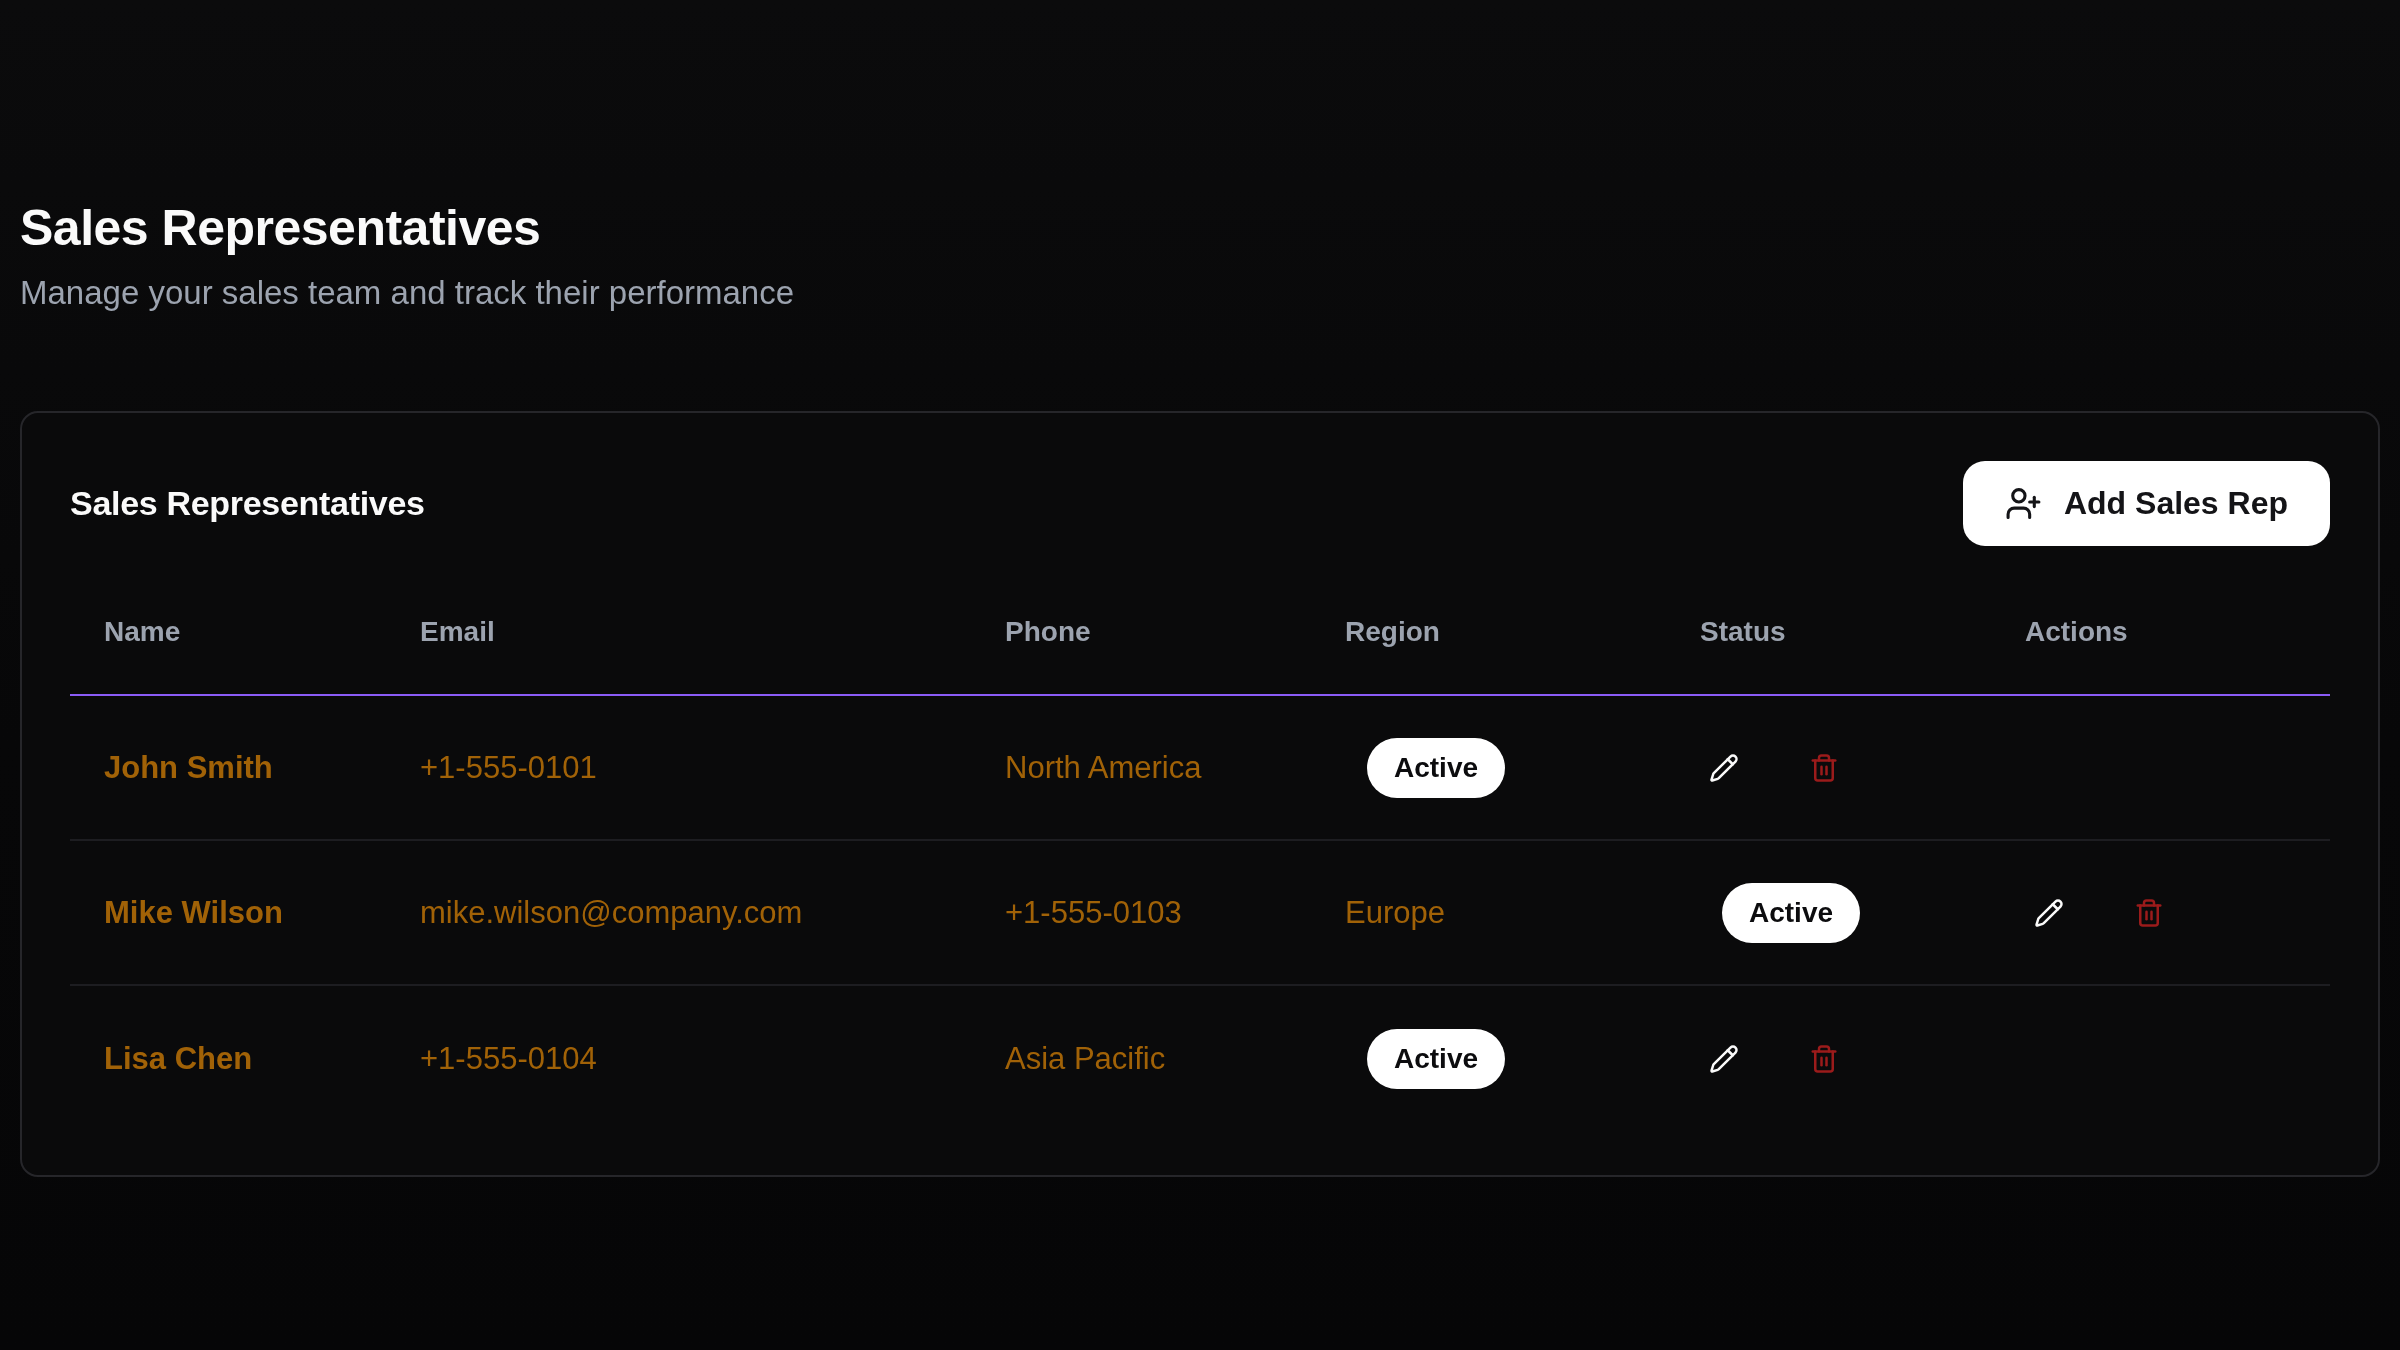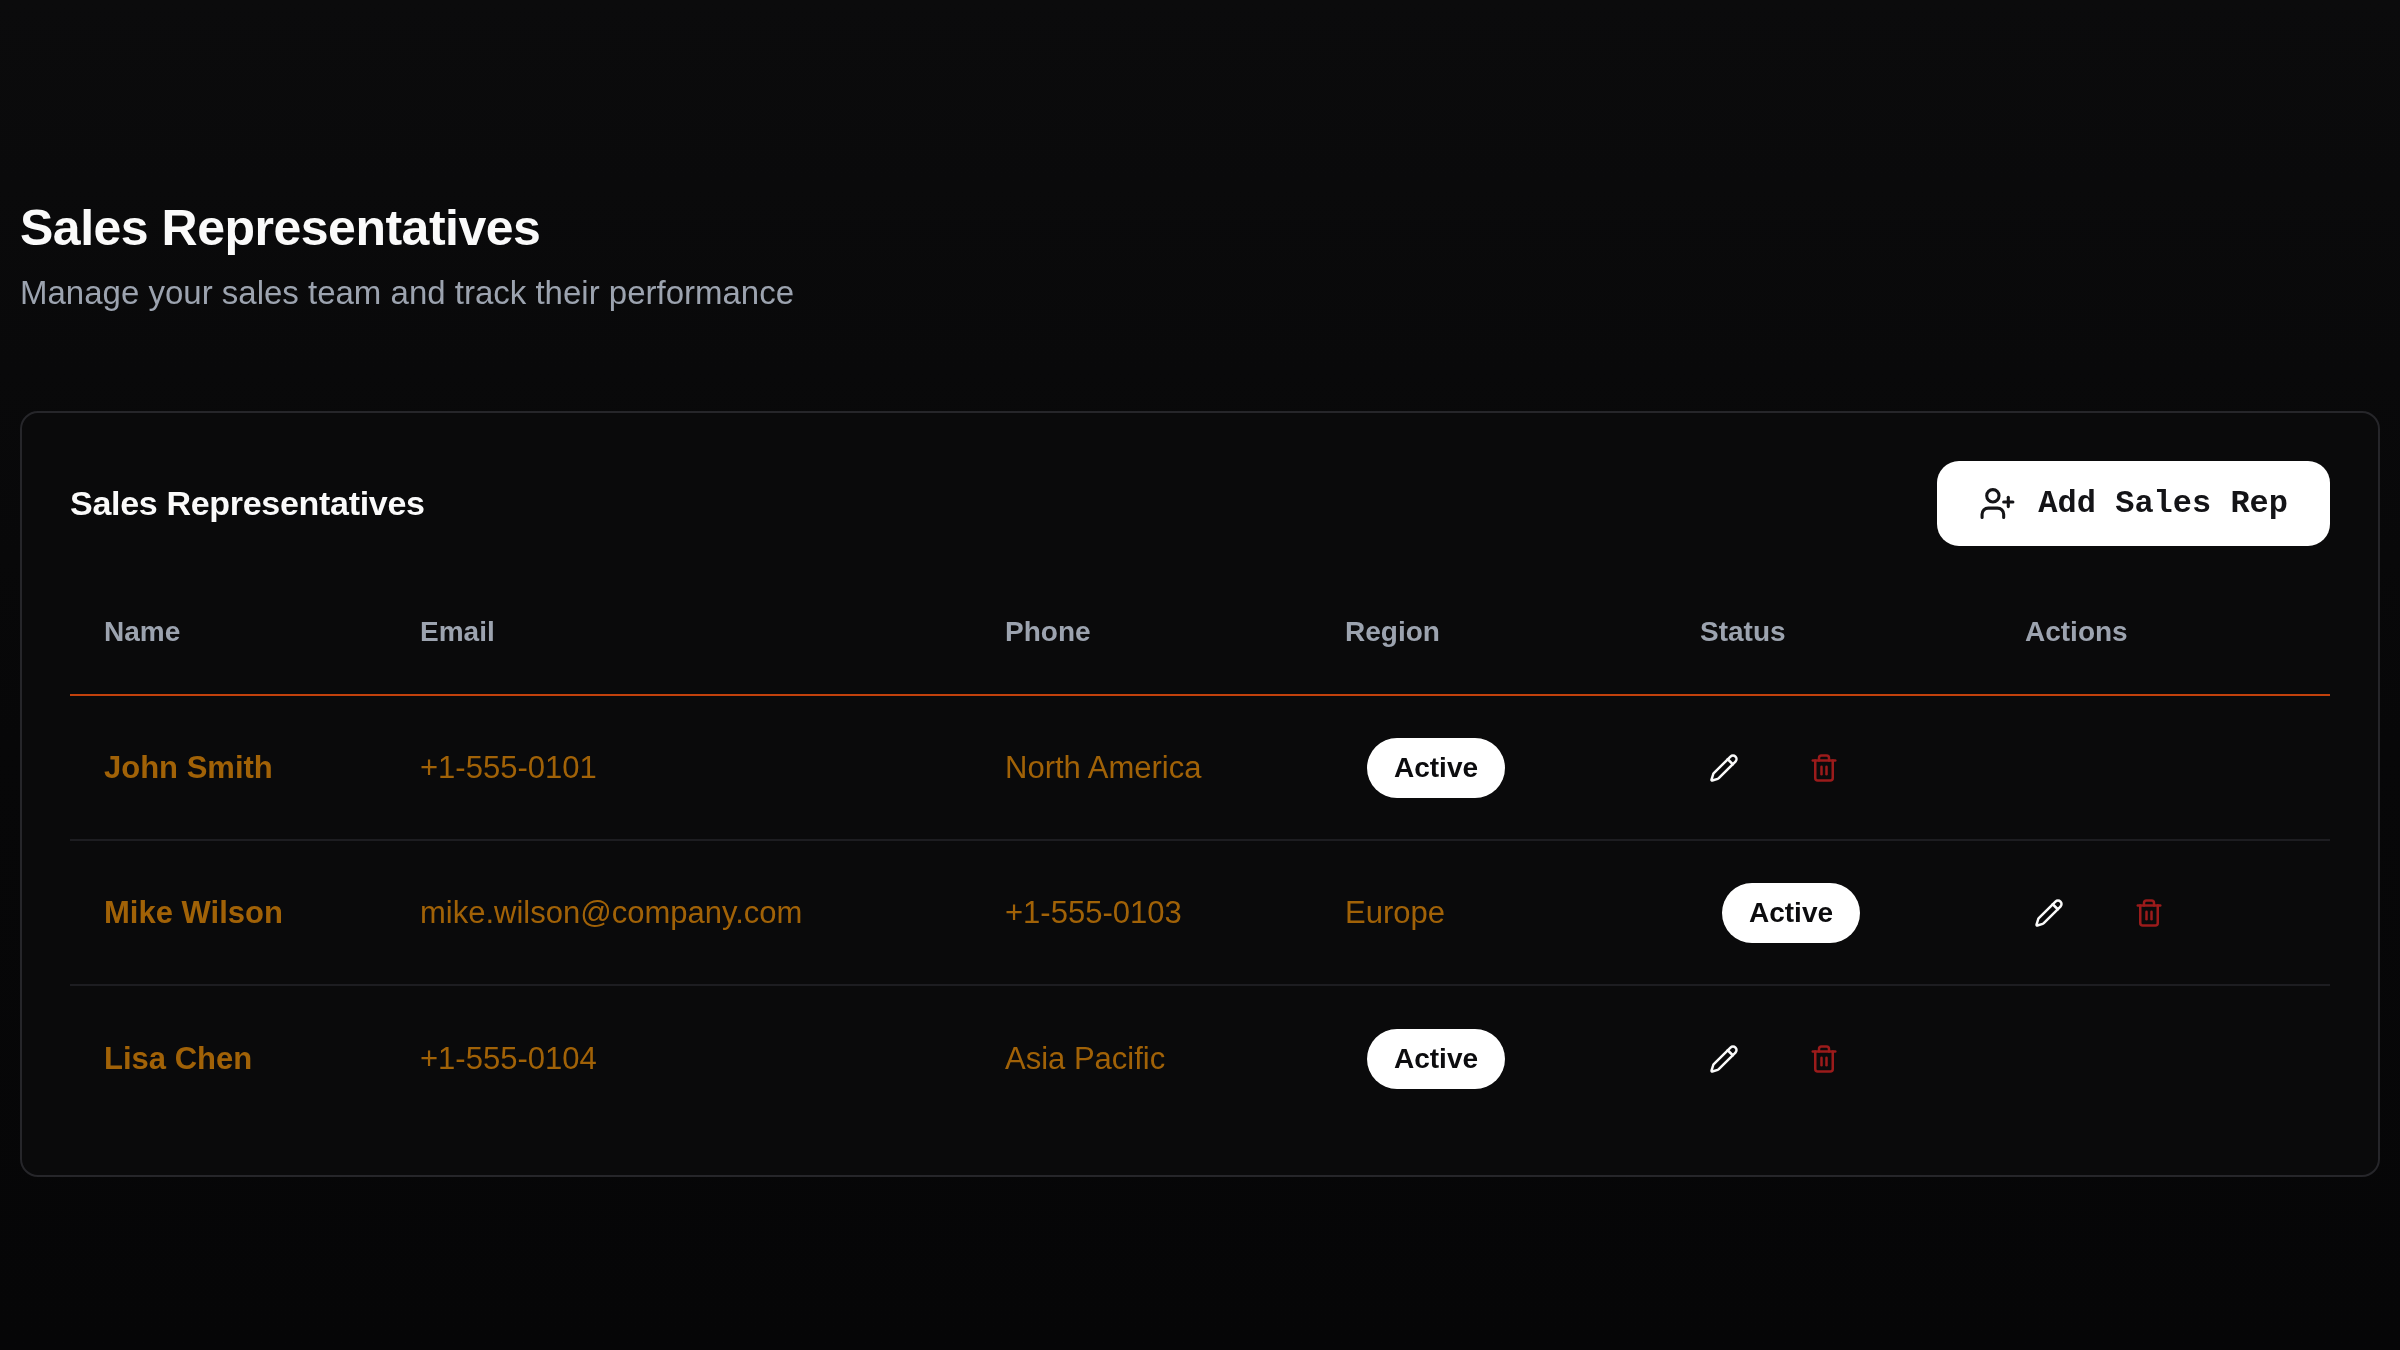--- a/index.html
+++ b/index.html
@@ -51,37 +51,37 @@
   .add-btn {
     display: flex;
     align-items: center;
     gap: 22px;
     height: 85px;
     padding: 0 42px;
     background: #ffffff;
     color: #141417;
     border: none;
     border-radius: 22px;
-    font-family: Liberation Mono, monospace;
+    font-family: Liberation Sans, sans-serif;
     font-size: 32px;
     font-weight: 600;
     cursor: pointer;
   }
   .add-btn svg { display: block; }
 
   .table { margin-top: 24px; }
   .trow {
     display: grid;
     grid-template-columns: 316px 585px 340px 355px 325px 1fr;
     align-items: center;
   }
   .trow > div { padding-left: 34px; }
   .thead-row {
     height: 126px;
-    border-bottom: 2px solid #c2410c;
+    border-bottom: 2px solid #8b5cf6;
   }
   .th {
     font-size: 28px;
     font-weight: 600;
     color: #9ca3af;
   }
   .data-row {
     height: 145px;
     border-bottom: 2px solid #1d1d21;
   }

